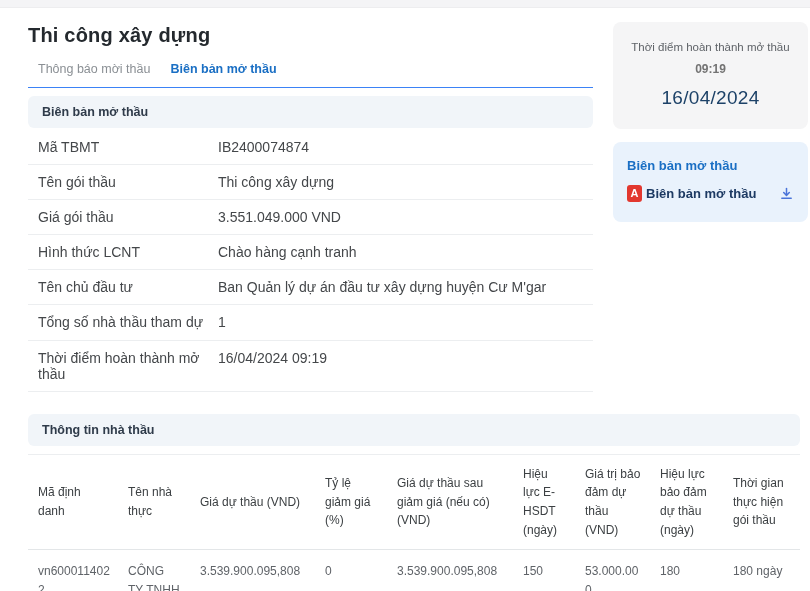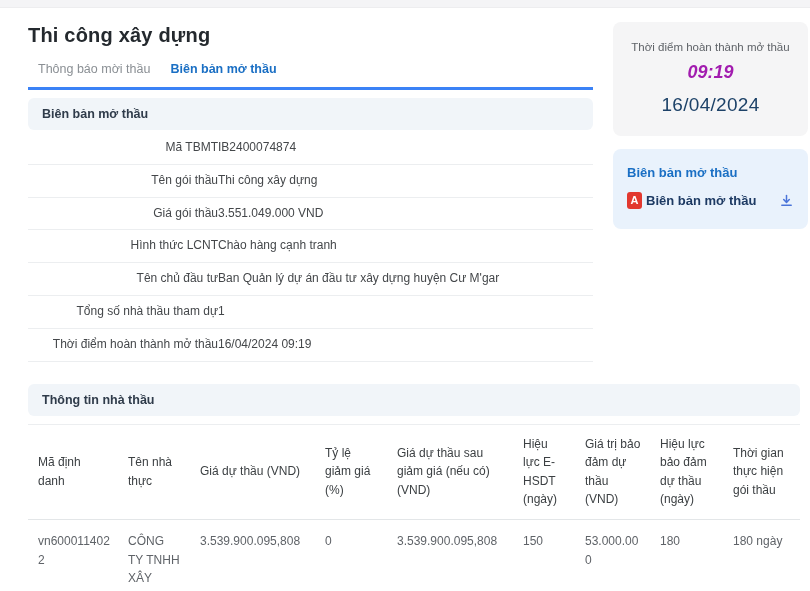--- a/index.html
+++ b/index.html
@@ -10,38 +10,38 @@
     overflow:hidden; position:relative;
   }
   .top-strip { height:8px; background:#f4f4f6; border-bottom:1px solid #ededef; }
 
   .layout { display:flex; padding:0 10px 0 28px; gap:20px; align-items:flex-start; }
   .left-col { width:565px; flex:none; }
   .right-col { width:195px; flex:none; padding-top:14px; }
 
   .page-title { font-size:20px; font-weight:700; color:#24292e; margin:16px 0 15px 0; letter-spacing:.2px; }
 
-  .tabs { display:flex; gap:20px; padding:0 0 11px 10px; border-bottom:3px solid #3b82f6; }
+  .tabs { display:flex; gap:20px; padding:0 0 11px 10px; border-bottom:1px solid #3b82f6; }
   .tab { font-size:12.5px; color:#8a8f94; cursor:pointer; }
   .tab.active { color:#1a6fc4; font-weight:700; }
 
   .section-bar {
     background:#f1f5f9; border-radius:6px; padding:9px 14px;
     font-size:12.5px; font-weight:700; color:#2f3b4a; margin-top:8px;
   }
 
   .details { margin-top:2px; }
-  .detail-row { display:flex; align-items:flex-start; padding:9px 0 9px 10px; border-bottom:1px solid #eceef0; font-size:12px; line-height:1.15;text-align:right; }
+  .detail-row { display:flex; align-items:flex-start; padding:9px 0 9px 10px; border-bottom:1px solid #eceef0; font-size:14px; line-height:1.15; }
   .detail-label { width:180px; flex:none; color:#44474a; }
   .detail-value { color:#44474a; }
 
   
   .time-card { background:#f5f5f6; border-radius:8px; padding:19px 10px 20px; text-align:center; }
   .time-card .tc-label { font-size:11.5px; color:#5f6368; }
-  .time-card .tc-time { font-size:18px; font-weight:700; color:#a21caf; margin-top:9px;font-style:italic; }
+  .time-card .tc-time { font-size:12px; font-weight:700; color:#737373; margin-top:9px; }
   .time-card .tc-date { font-size:19px; font-weight:400; color:#1d4268; margin-top:11px; letter-spacing:.3px; }
 
   .doc-card { background:#e9f2fc; border-radius:8px; padding:16px 14px 20px; margin-top:13px; }
   .doc-card .dc-title { font-size:13px; font-weight:700; color:#1a6fc4; }
   .dc-link-row { display:flex; align-items:center; margin-top:12px; }
   .pdf-badge { width:15px; height:17px; flex:none; background:#e2382f; border-radius:3px; color:#ffffff;
     font-size:11px; font-weight:700; text-align:center; line-height:17px; }
   .dc-link { font-size:13px; font-weight:700; color:#1d3a63; margin-left:4px; cursor:pointer; }
   .dl-btn { margin-left:auto; cursor:pointer; display:flex; align-items:center; }
 

